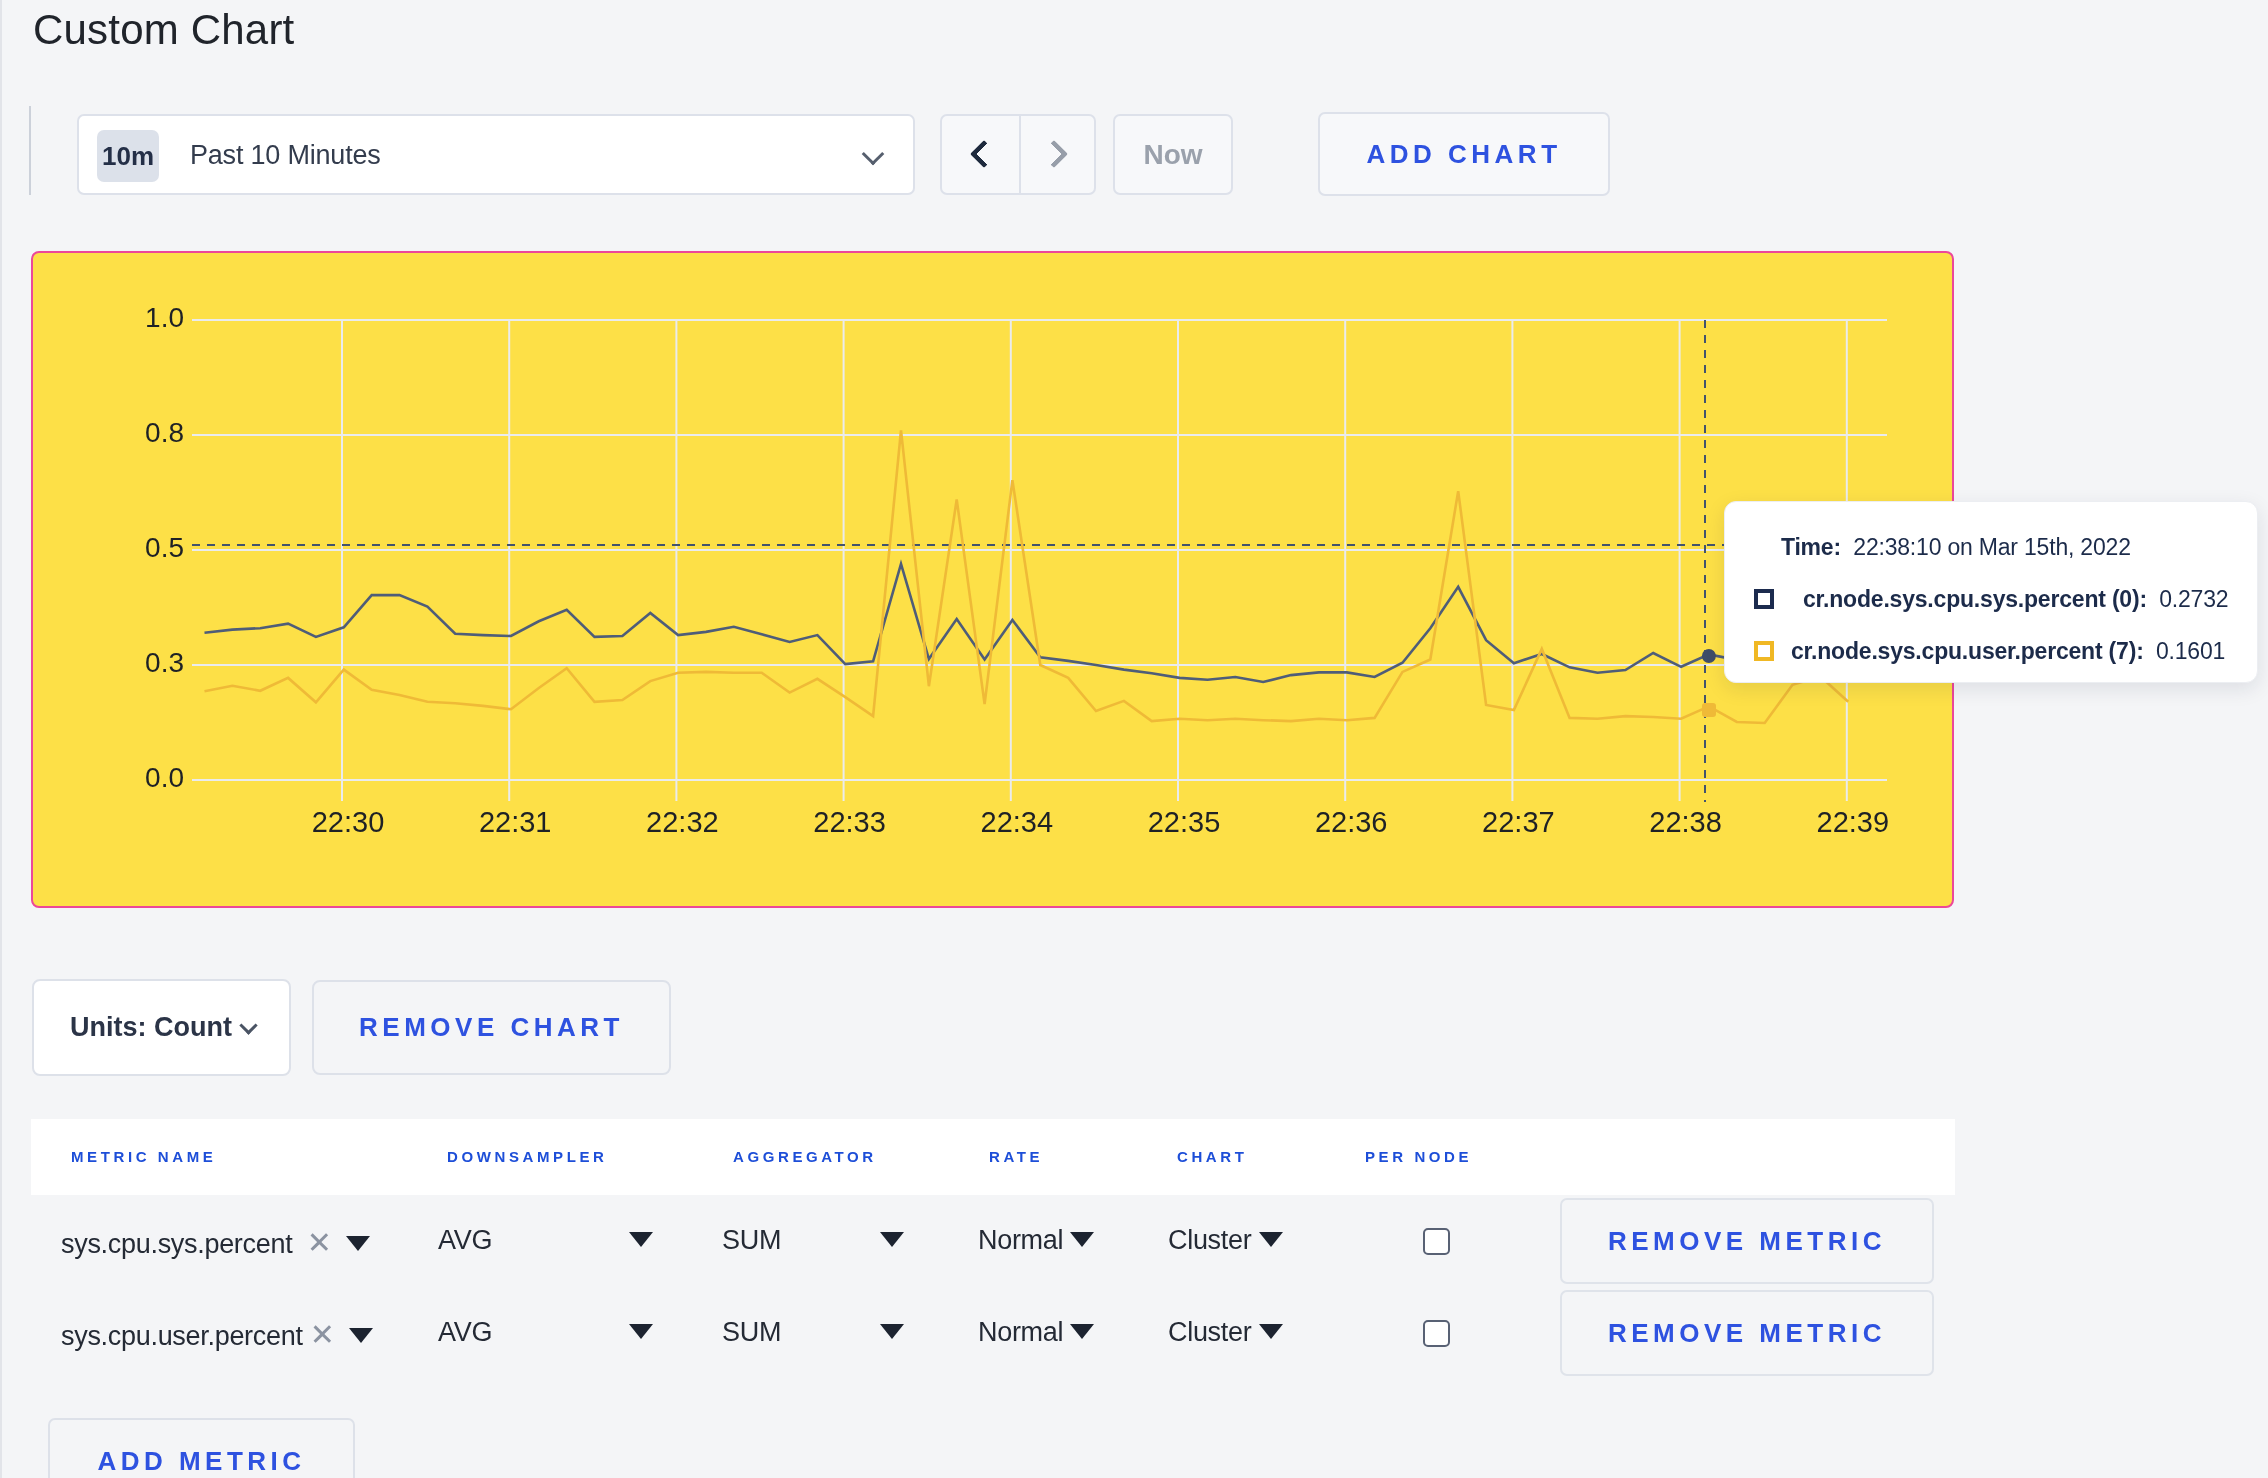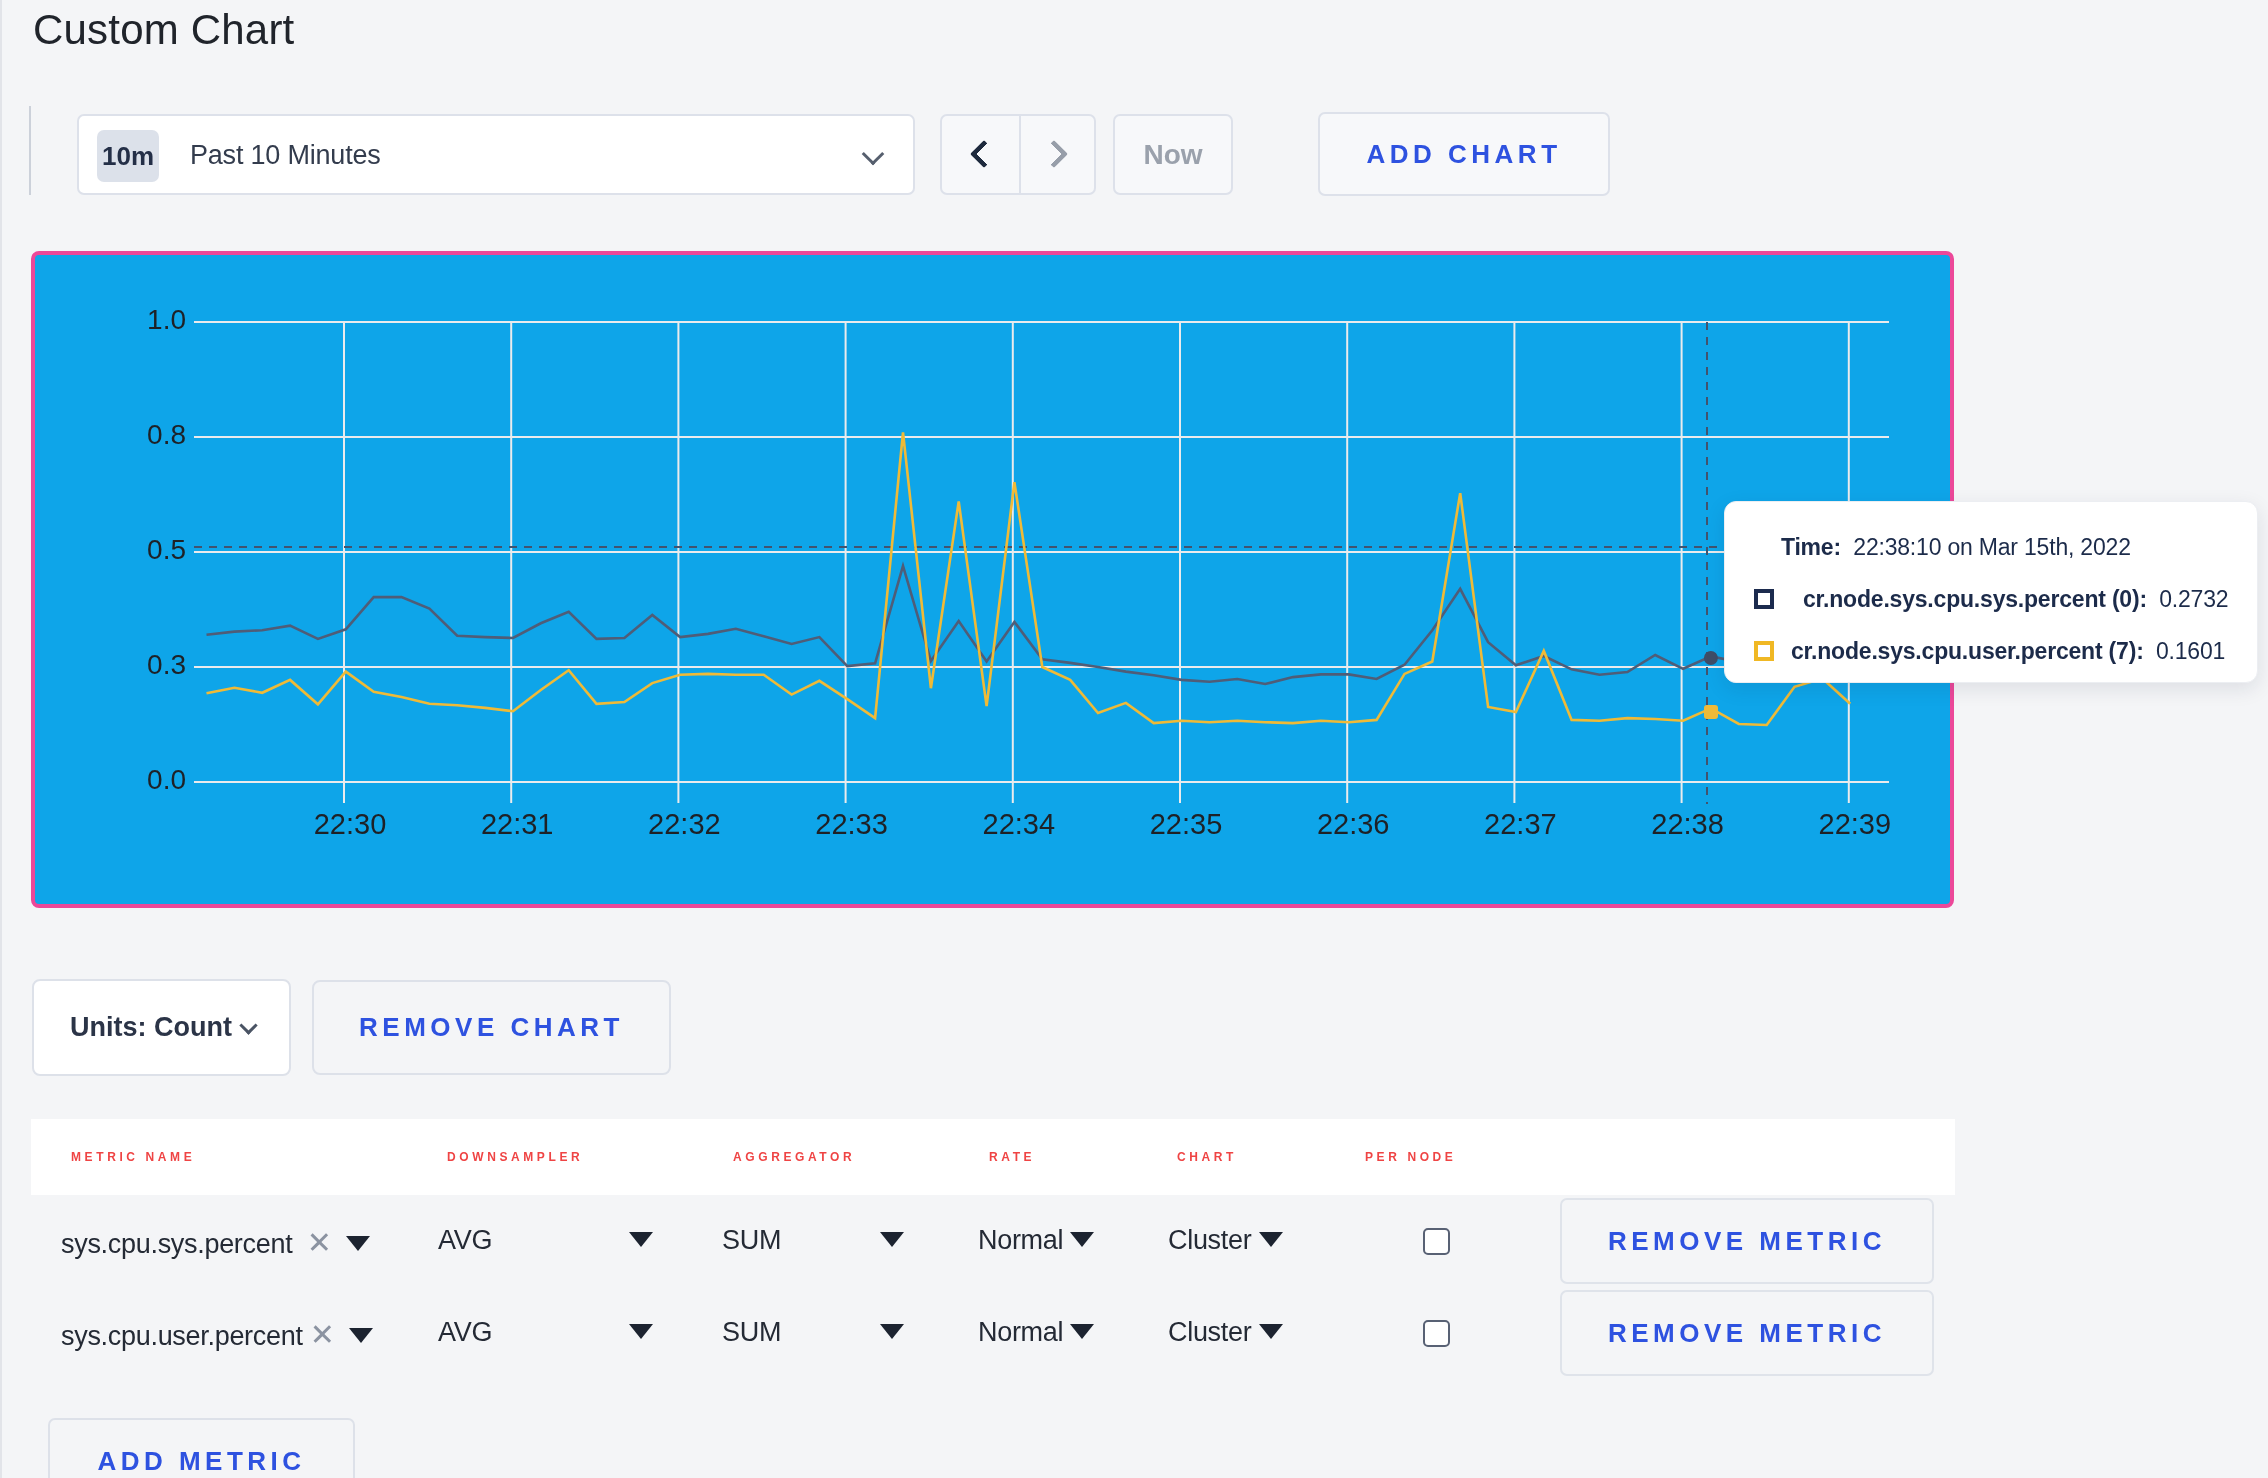--- a/index.html
+++ b/index.html
@@ -9,34 +9,34 @@
 .badge { position:absolute; left:18px; top:14px; width:62px; height:52px; background:#dce1ea; border-radius:7px; font-size:26px; font-weight:bold; color:#242f47; text-align:center; line-height:52px; }
 .ddlabel { position:absolute; left:111px; top:0; line-height:78px; font-size:27px; color:#333c4d; letter-spacing:-0.2px; }
 .chev { position:absolute; right:32px; top:30px; width:16px; height:16px; border-right:3px solid #565f6e; border-bottom:3px solid #565f6e; transform:rotate(45deg); }
 .navgrp { position:absolute; left:940px; top:114px; width:156px; height:81px; background:#f7f8fa; border:2px solid #dde1ea; border-radius:7px; }
 .navgrp .mid { position:absolute; left:77px; top:0; width:2px; height:77px; background:#dde1ea; }
 .arrow { position:absolute; top:28px; width:20px; height:20px; }
 .al { left:32px; border-left:5px solid #1e2a3d; border-bottom:5px solid #1e2a3d; transform:rotate(45deg); border-radius:2px; }
 .ar { left:102px; border-right:5px solid #979ea9; border-top:5px solid #979ea9; transform:rotate(45deg); border-radius:2px; }
 .nowbtn { position:absolute; left:1113px; top:114px; width:120px; height:81px; background:#f7f8fa; border:2px solid #dde1ea; border-radius:7px; font-size:28px; font-weight:bold; color:#9aa1ac; text-align:center; line-height:77px; }
 .addchart { position:absolute; left:1298px; top:112px; width:292px; height:84px; background:#f7f8fa; border:2px solid #dde1ea; border-radius:7px; font-size:26px; letter-spacing:4.5px; color:#2e52e0; text-align:center; line-height:80px; font-weight:bold;margin-left:20px; }
-.panel { position:absolute; left:31px; top:251px; width:1923px; height:657px; background:#0ea5e9; border:4px solid #ec4899; border-radius:8px;text-align:right; }
+.panel { position:absolute; left:31px; top:251px; width:1923px; height:657px; background:#fde047; border:2px solid #ec4899; border-radius:8px;text-align:right; }
 svg text { font-family:"Liberation Sans",sans-serif; }
 .yl { font-size:28px; fill:#1e2126; text-anchor:end; }
 .xl { font-size:29px; fill:#1e2126; text-anchor:middle; }
 .g { stroke:#eaebed; stroke-width:2; }
 .tooltip { position:absolute; left:1724px; top:501px; width:534px; height:182px; background:#fff; border:1px solid #eceef2; border-radius:12px; box-shadow:0 6px 20px rgba(20,30,60,0.10); }
 .trow { position:absolute; left:56px; font-size:23px; color:#1c2b4a; white-space:nowrap; letter-spacing:-0.2px; }
 .sq { position:absolute; left:29px; width:20px; height:20px; border:4px solid #1c2b4e; background:#fff; }
 .unitsbtn { position:absolute; left:32px; top:979px; width:259px; height:97px; background:#fff; border:2px solid #dde1e9; border-radius:8px; }
 .unitsbtn .t { position:absolute; left:36px; top:0; line-height:93px; font-size:27px; font-weight:bold; color:#2b3447; }
 .unitsbtn .c { position:absolute; right:34px; top:38px; width:13px; height:13px; border-right:3px solid #4a5464; border-bottom:3px solid #4a5464; transform:rotate(45deg); }
 .rmchart { position:absolute; left:312px; top:980px; width:359px; height:95px; border:2px solid #dde1e9; border-radius:8px; font-size:26px; letter-spacing:4.5px; color:#2e52e0; text-align:center; line-height:91px; font-weight:bold; }
 .thead { position:absolute; left:31px; top:1119px; width:1924px; height:76px; background:#fff; }
-.th { position:absolute; top:0; line-height:76px; font-size:12px; letter-spacing:3.6px; color:#ef4444; font-weight:bold; white-space:nowrap; }
+.th { position:absolute; top:0; line-height:76px; font-size:15px; letter-spacing:3.6px; color:#1d4ed8; font-weight:bold; white-space:nowrap; }
 .cell { position:absolute; font-size:27px; color:#242a35; white-space:nowrap; letter-spacing:-0.3px; }
 .x { color:#8b93a1; font-size:30px; }
 .tri { display:inline-block; width:0; height:0; border-left:12px solid transparent; border-right:12px solid transparent; border-top:15px solid #1c2330; vertical-align:middle; margin-bottom:4px; }
 .cb { position:absolute; left:1423px; width:27px; height:27px; border:2px solid #586174; border-radius:5px; background:#fff; }
 .rmmetric { position:absolute; left:1560px; width:374px; height:86px; border:2px solid #dfe3ea; border-radius:7px; font-size:26px; letter-spacing:4.5px; color:#2e52e0; text-align:center; font-weight:bold; }
 .addmetric { position:absolute; left:48px; top:1383px; width:307px; height:86px; border:2px solid #dde1e9; border-radius:7px; font-size:26px; letter-spacing:4.5px; color:#2e52e0; text-align:center; line-height:82px; font-weight:bold;margin-top:35px; }
 .leftedge { position:absolute; left:0; top:0; width:2px; height:1478px; background:#e2e4e9; }
 </style></head>
 <body>
 <div class="leftedge"></div>

